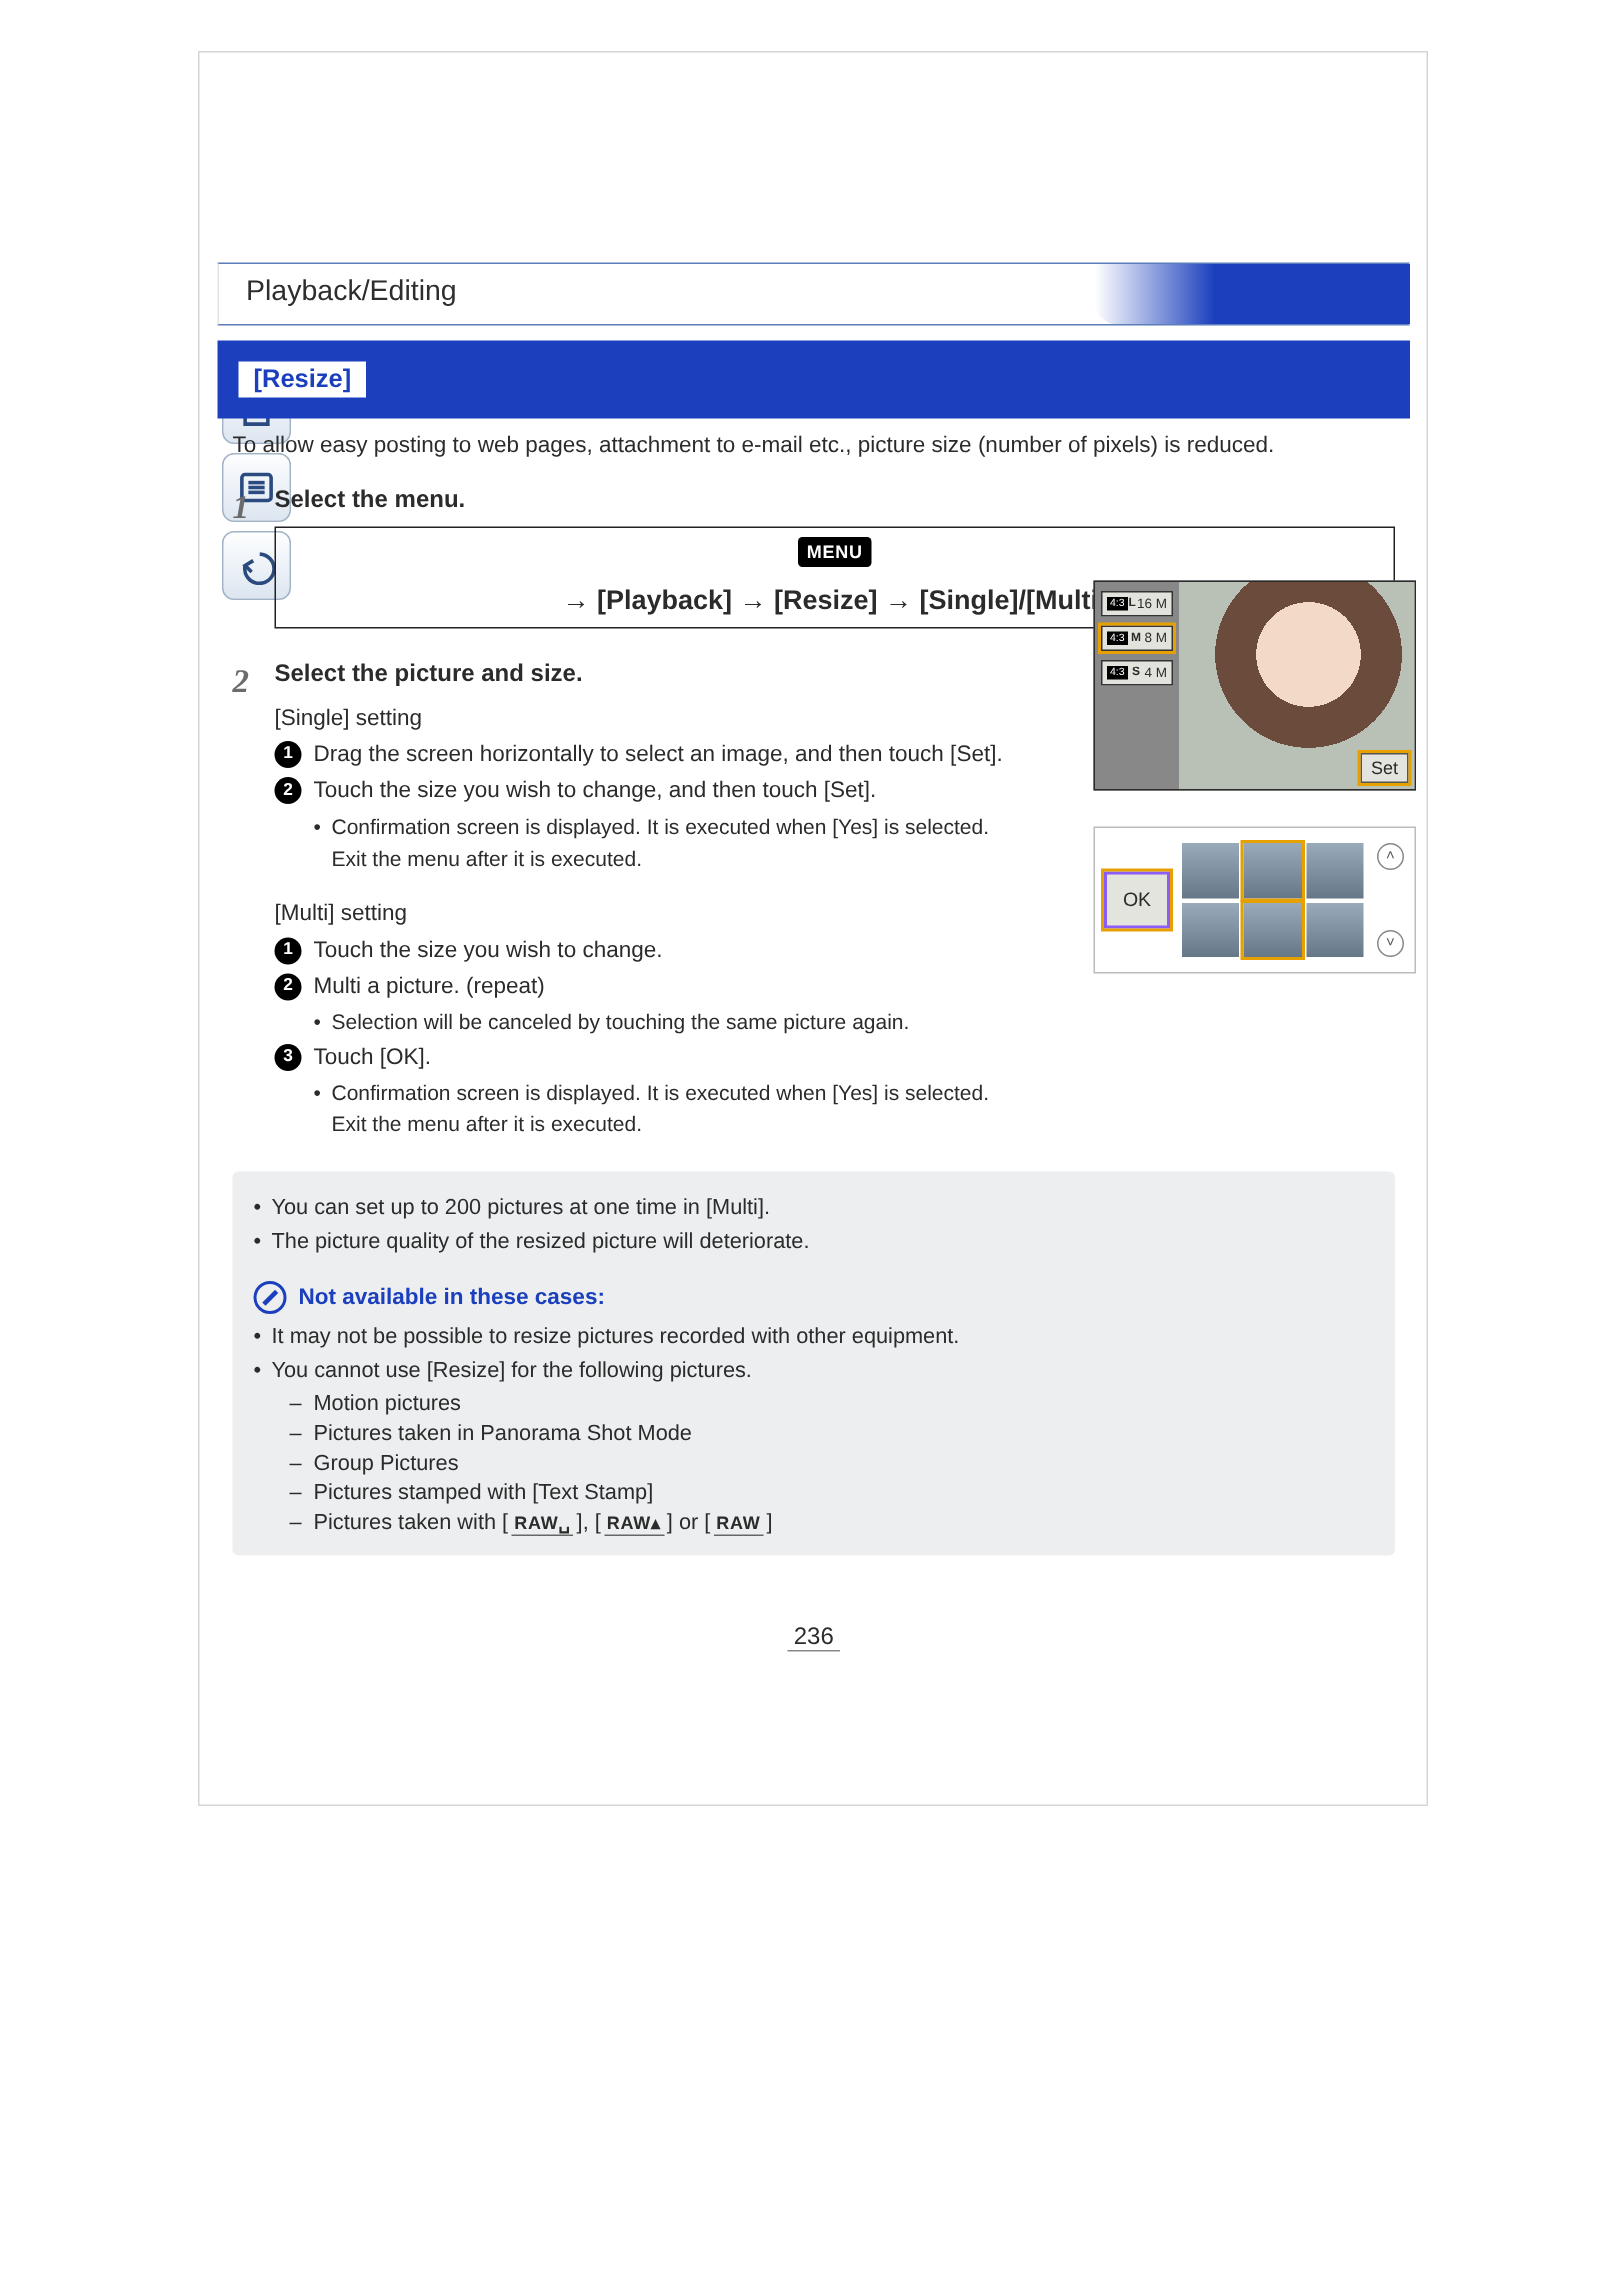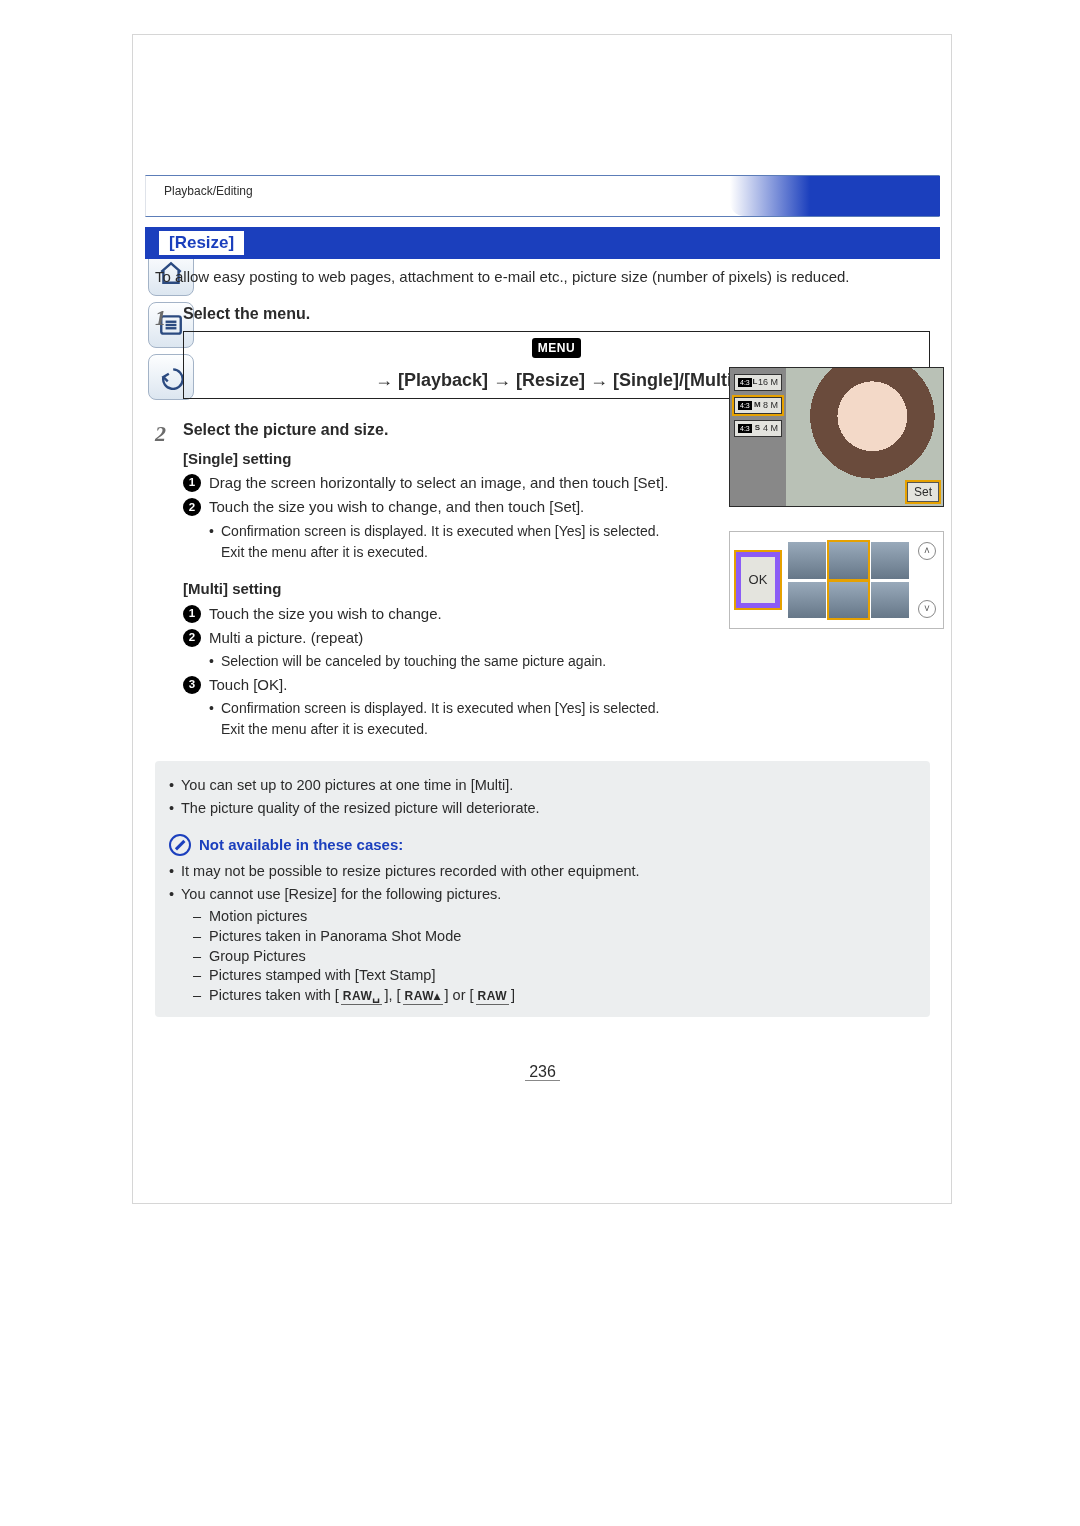--- a/index.html
+++ b/index.html
@@ -48,25 +48,25 @@
     content:"";
     position:absolute; right:-1px; top:0; bottom:0;
     width: 210px;
     background: linear-gradient(to right, #fff 0px, #1b3fbd 80px, #1b3fbd 210px);
     border-radius: 0 0 0 14px;
   }
   .breadcrumb {
     position: absolute;
     left: 18px;
     top: 8px;
-    font-size: 12px;
+    font-size: 19px;
     color: #2e2e2e;
   }
   .blue-band {
-    height: 32px;
+    height: 52px;
     background: #1b3fbd;
     display: flex;
     align-items: center;
     padding-left: 14px;
     margin-bottom: 8px;
   }
   .resize-tag {
     background: #fff;
     color: #1b3fbd;
     font-weight: bold;
@@ -103,21 +103,21 @@
     max-width: 760px;
     flex-direction: column;
   }
   .menu-badge {
     background: #000; color: #fff;
     font-size: 12px; font-weight: bold;
     padding: 2px 6px; border-radius: 3px;
     letter-spacing: 0.5px;
   }
   .menu-path { font-weight: bold; font-size: 18px; }
-  .subhead { font-weight: bold; margin: 8px 0 4px 0; }
+  .subhead { font-weight: normal; margin: 8px 0 4px 0; }
   .num-item { display: flex; margin: 4px 0; }
   .num-bullet {
     width: 18px; height: 18px;
     flex: 0 0 18px;
     background: #000; color: #fff; border-radius: 50%;
     font-size: 11.5px; font-weight: bold;
     display: flex; align-items: center; justify-content: center;
     margin-right: 8px; margin-top: 1px;
   }
   .sub-bullet { display:flex; margin: 2px 0 2px 26px; font-size: 14px;}
@@ -170,21 +170,21 @@
     flex:1; background: radial-gradient(circle at 55% 35%, #f3d9c8 0 28%, #6a4b3c 28% 50%, transparent 50%), #b9c1b6;
     position:relative;
   }
   .set-btn{
     position:absolute; right:4px; bottom:4px;
     background:#e4e4de; border:1px solid #555; outline:2px solid #e6a100;
     font-size:12px; padding:1px 6px;
   }
   .shot2-inner{position:absolute; inset:6px; display:flex; gap:8px; align-items:center;}
   .ok-btn{
-    width:44px;height:56px; border:5px solid #8b5cf6; outline:2px solid #e6a100;
+    width:44px;height:38px; border:2px solid #8b5cf6; outline:2px solid #e6a100;
     background:#e4e4de; font-size:13px; display:flex; align-items:center; justify-content:center;
   }
   .thumbs{flex:1; display:grid; grid-template-columns:repeat(3,1fr); grid-template-rows:repeat(2,1fr); gap:3px; height:76px;}
   .th{ background:linear-gradient(#9ab, #678);}
   .th.sel{ outline:2px solid #e6a100;}
   .scrollcol{ width:20px; height:76px; display:flex; flex-direction:column; justify-content:space-between; align-items:center;}
   .scrbtn{ width:18px;height:18px;border:1px solid #888;border-radius:50%; font-size:10px; display:flex;align-items:center;justify-content:center; color:#555;}
   .page-num{
     text-align:center; font-size:16px; margin-top:44px;
   }

